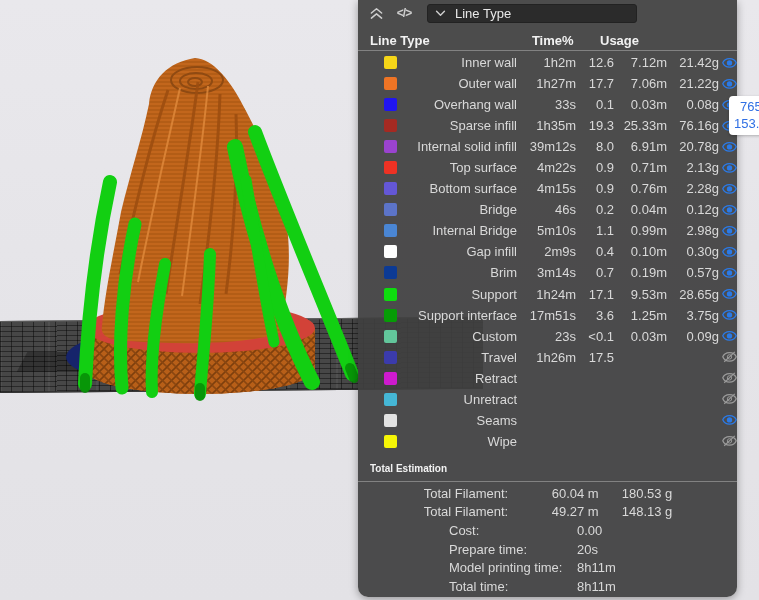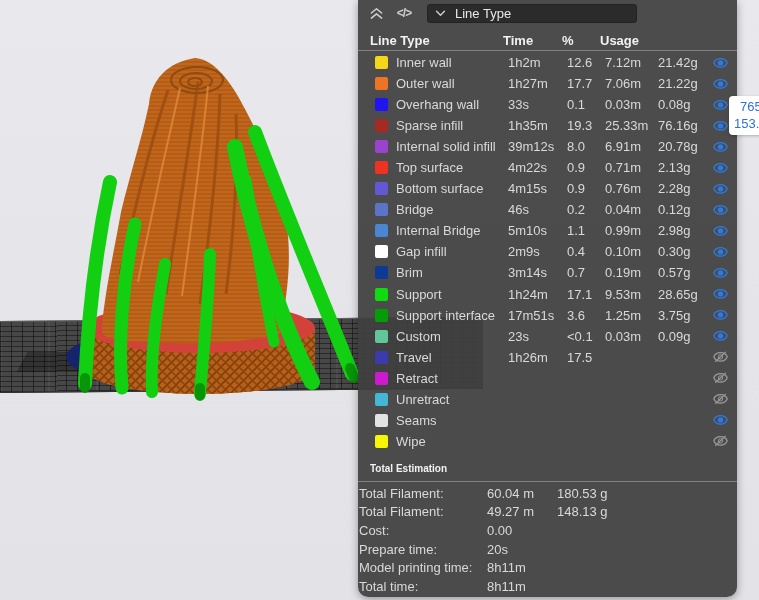--- a/index.html
+++ b/index.html
@@ -35,40 +35,40 @@
   .collapse{margin-left:7px;}
   .code{font-weight:bold;font-size:12px;letter-spacing:-1px;margin-left:6px;}
   .dropdown{margin-left:12px;width:201px;height:17px;background:#2b2b2b;
     border:1px solid #222;border-radius:3px;display:flex;align-items:center;
     padding-left:7px;cursor:pointer;}
   .dropdown .dd-label{color:#e8e8e8;margin-left:9px;font-size:13px;}
   
   .thead{position:absolute;left:0;top:32px;height:17px;width:100%;
     display:flex;align-items:center;font-weight:bold;color:#f2f2f2;}
   .thead .h-line{width:133px;margin-left:12px;}
-  .thead .h-time{width:59px;}
+  .thead .h-time{width:59px;text-align:right;}
   .thead .h-pct{width:38px;}
   .thead .h-usage{width:60px;}
   .sep{position:absolute;left:0;width:100%;height:0;border-top:1px solid #828282;}
   .sep.hdr{top:50px;}
   .sep.totals{top:481px;}
-  .rows{position:absolute;left:7px;top:52px;width:100%;}
+  .rows{position:absolute;left:16px;top:52px;width:100%;text-align:right;}
   .row{height:21.05px;display:flex;align-items:center;padding-left:10px;}
   .sw{width:13px;height:13px;border-radius:2px;flex:none;margin-right:8px;}
   .c{flex:none;white-space:nowrap;}
   .c.label{width:112px;}
   .c.time{width:59px;}
   .c.pct{width:38px;}
   .c.len{width:53px;}
   .c.wt{width:52px;}
   .eye{flex:none;width:20px;display:flex;justify-content:center;cursor:pointer;}
   
   .tot-title{position:absolute;left:12px;top:463px;font-weight:bold;color:#f2f2f2;font-size:10px;}
   .tot-rows{position:absolute;left:0;top:484px;width:100%;}
-  .trow{height:18.6px;display:flex;align-items:center;padding-left:1px;}
+  .trow{height:18.6px;display:flex;align-items:center;padding-left:1px;justify-content:center;}
   .trow .tl{width:128px;flex:none;white-space:nowrap;}
   .trow .tv1{width:58px;flex:none;white-space:nowrap;}
   .trow .tv2{flex:none;white-space:nowrap;margin-left:12px;}
   
   .edge-tip{position:absolute;left:729px;top:96px;width:48px;height:37px;
     background:#ffffff;border-radius:4px;box-shadow:0 1px 3px rgba(0,0,0,.25);
     color:#2f6fe4;font-size:13px;line-height:17px;padding-top:2px;}
   .edge-tip .t1{padding-left:11px;}
   .edge-tip .t2{padding-left:5px;}
 </style>

